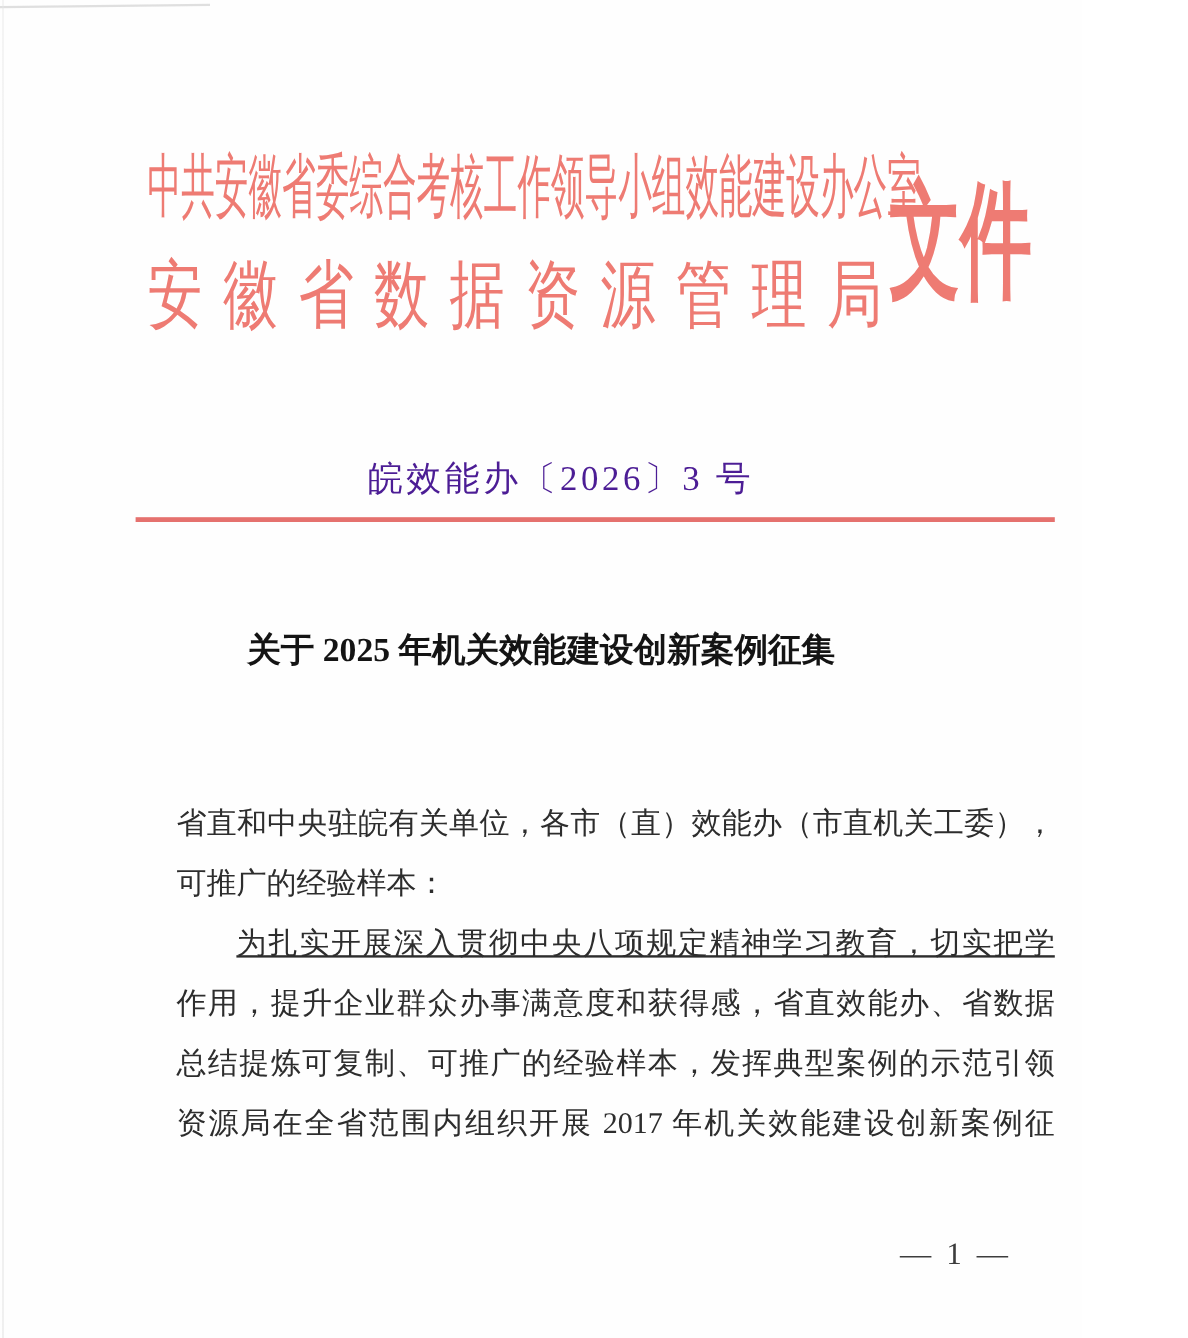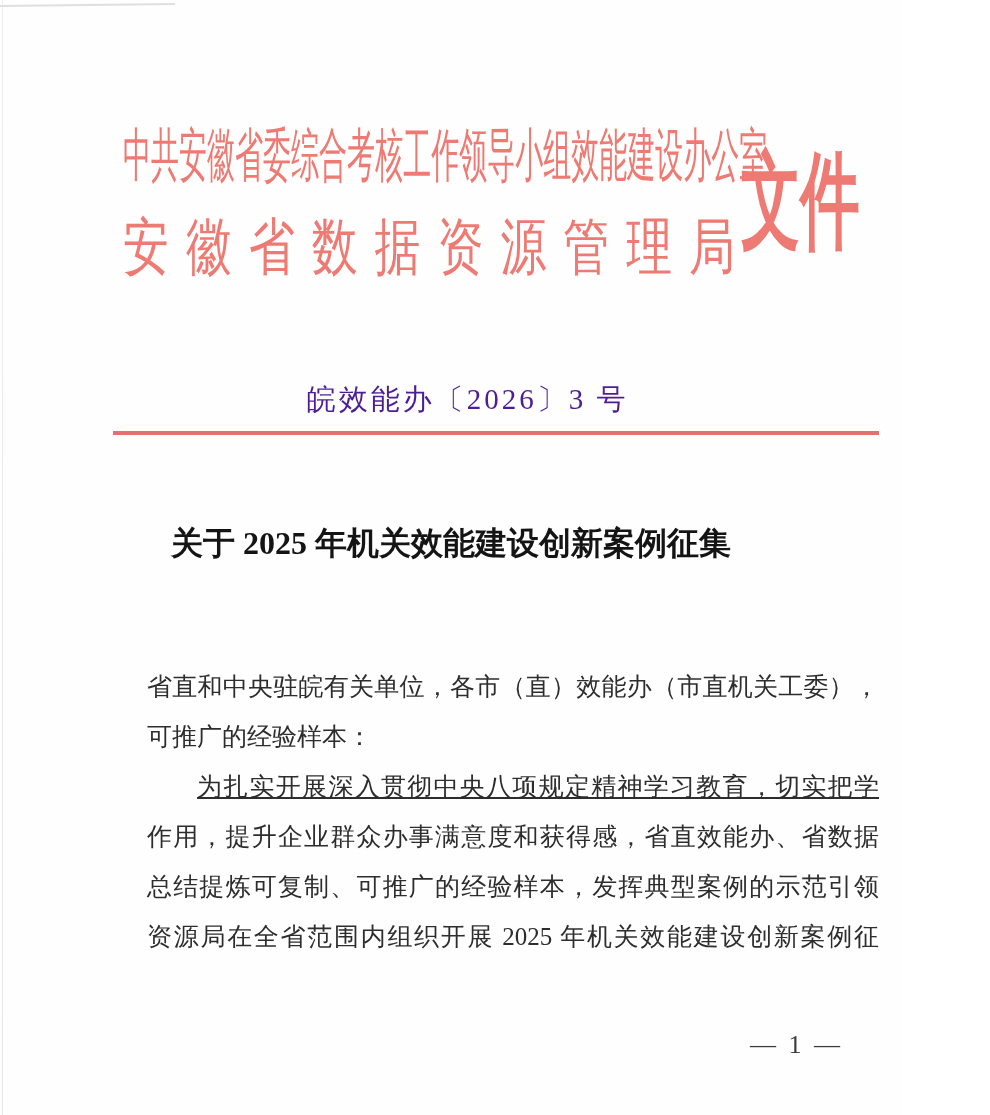--- a/index.html
+++ b/index.html
@@ -90,21 +90,21 @@
     position: absolute;
     left: 113px; top: 431px;
     width: 766px; height: 4px;
     background: #e5716e;
   }
   
   .doc-title {
     position: absolute;
     left: 0; right: 0; top: 512px;
     text-align: center;
-    font-size: 32px;
+    font-size: 28px;
     line-height: 62px;
     font-weight: bold;
     color: #141414;
   }
   
   .body-block {
     position: absolute;
     left: 113px; top: 662px;
     width: 766px;
     font-size: 25px;
@@ -157,18 +157,18 @@
   <div class="doc-title">
     <div>关于 2025 年机关效能建设创新案例征集</div>
   </div>
 
   <div class="body-block">
     <div class="b-line just">省直和中央驻皖有关单位，各市（直）效能办（市直机关工委），</div>
     <div class="b-line">可推广的经验样本：</div>
     <div class="b-line just indent">为扎实开展深入贯彻中央八项规定精神学习教育，切实把学</div>
     <div class="b-line just">作用，提升企业群众办事满意度和获得感，省直效能办、省数据</div>
     <div class="b-line just">总结提炼可复制、可推广的经验样本，发挥典型案例的示范引领</div>
-    <div class="b-line just">资源局在全省范围内组织开展 2025 年机关效能建设创新案例征</div>
+    <div class="b-line just">资源局在全省范围内组织开展 2017 年机关效能建设创新案例征</div>
   </div>
 
   <div class="page-number">— 1 —</div>
 
 </div>
 
 </body></html>

